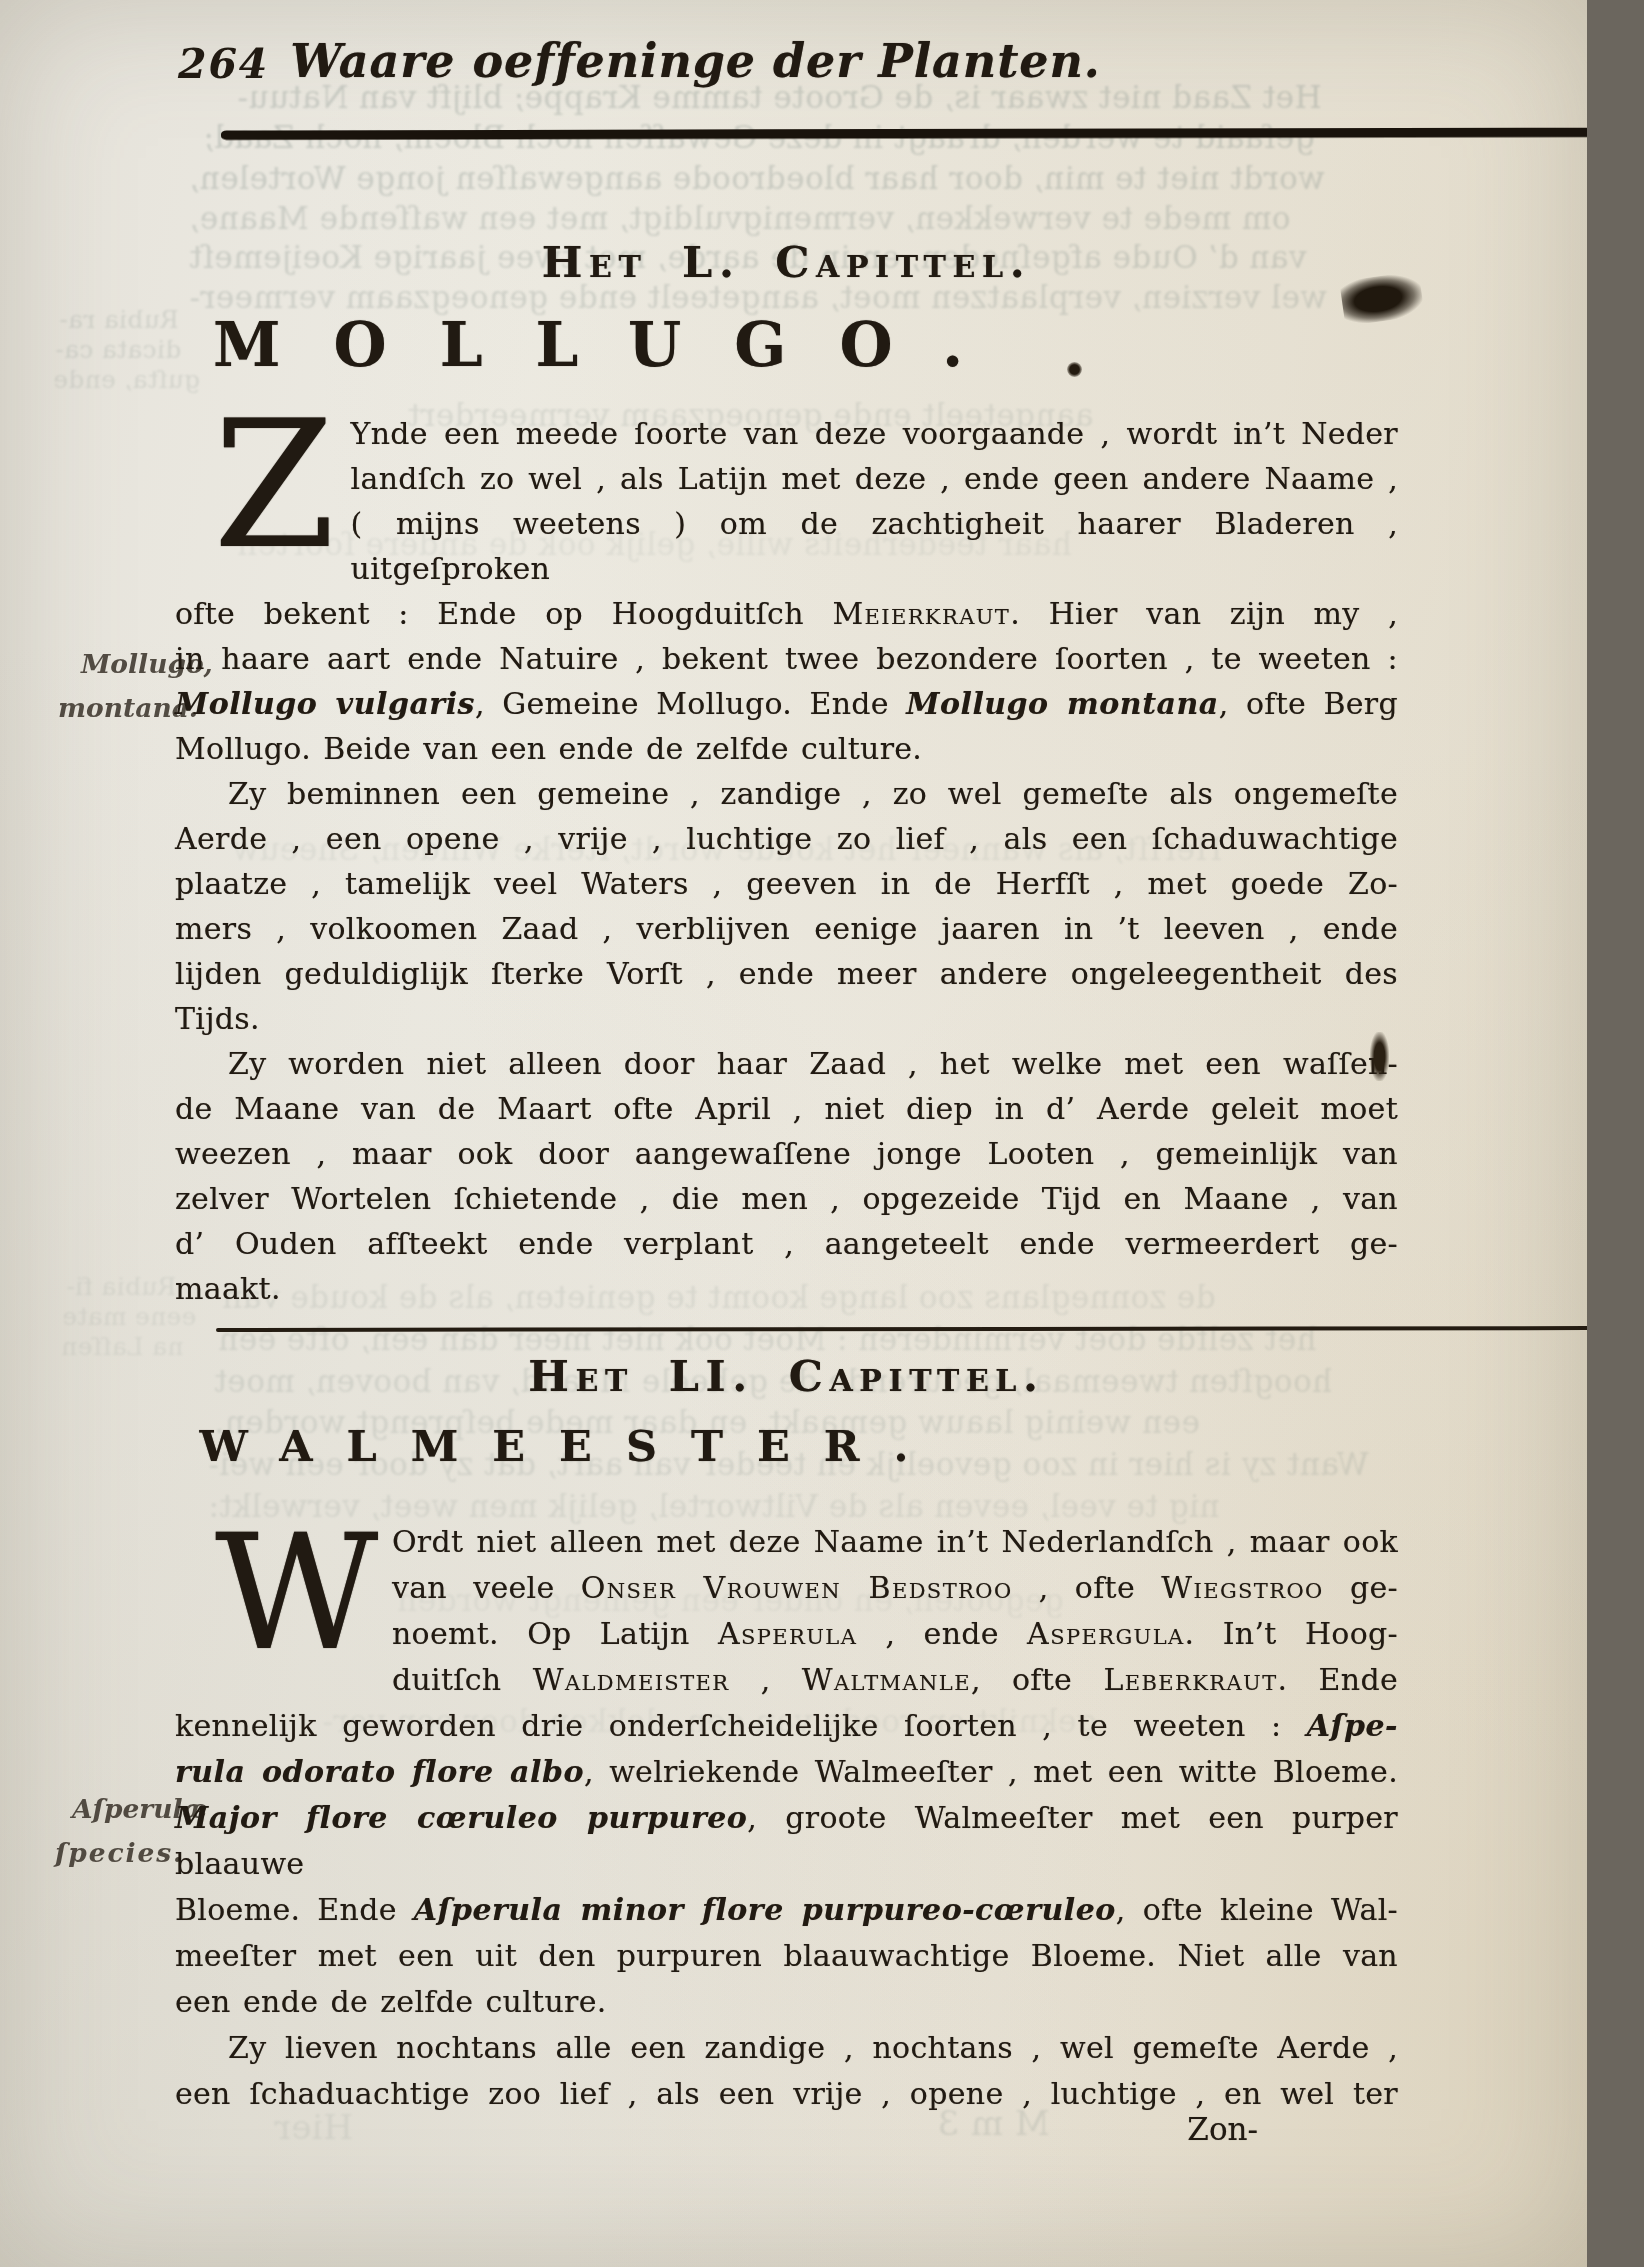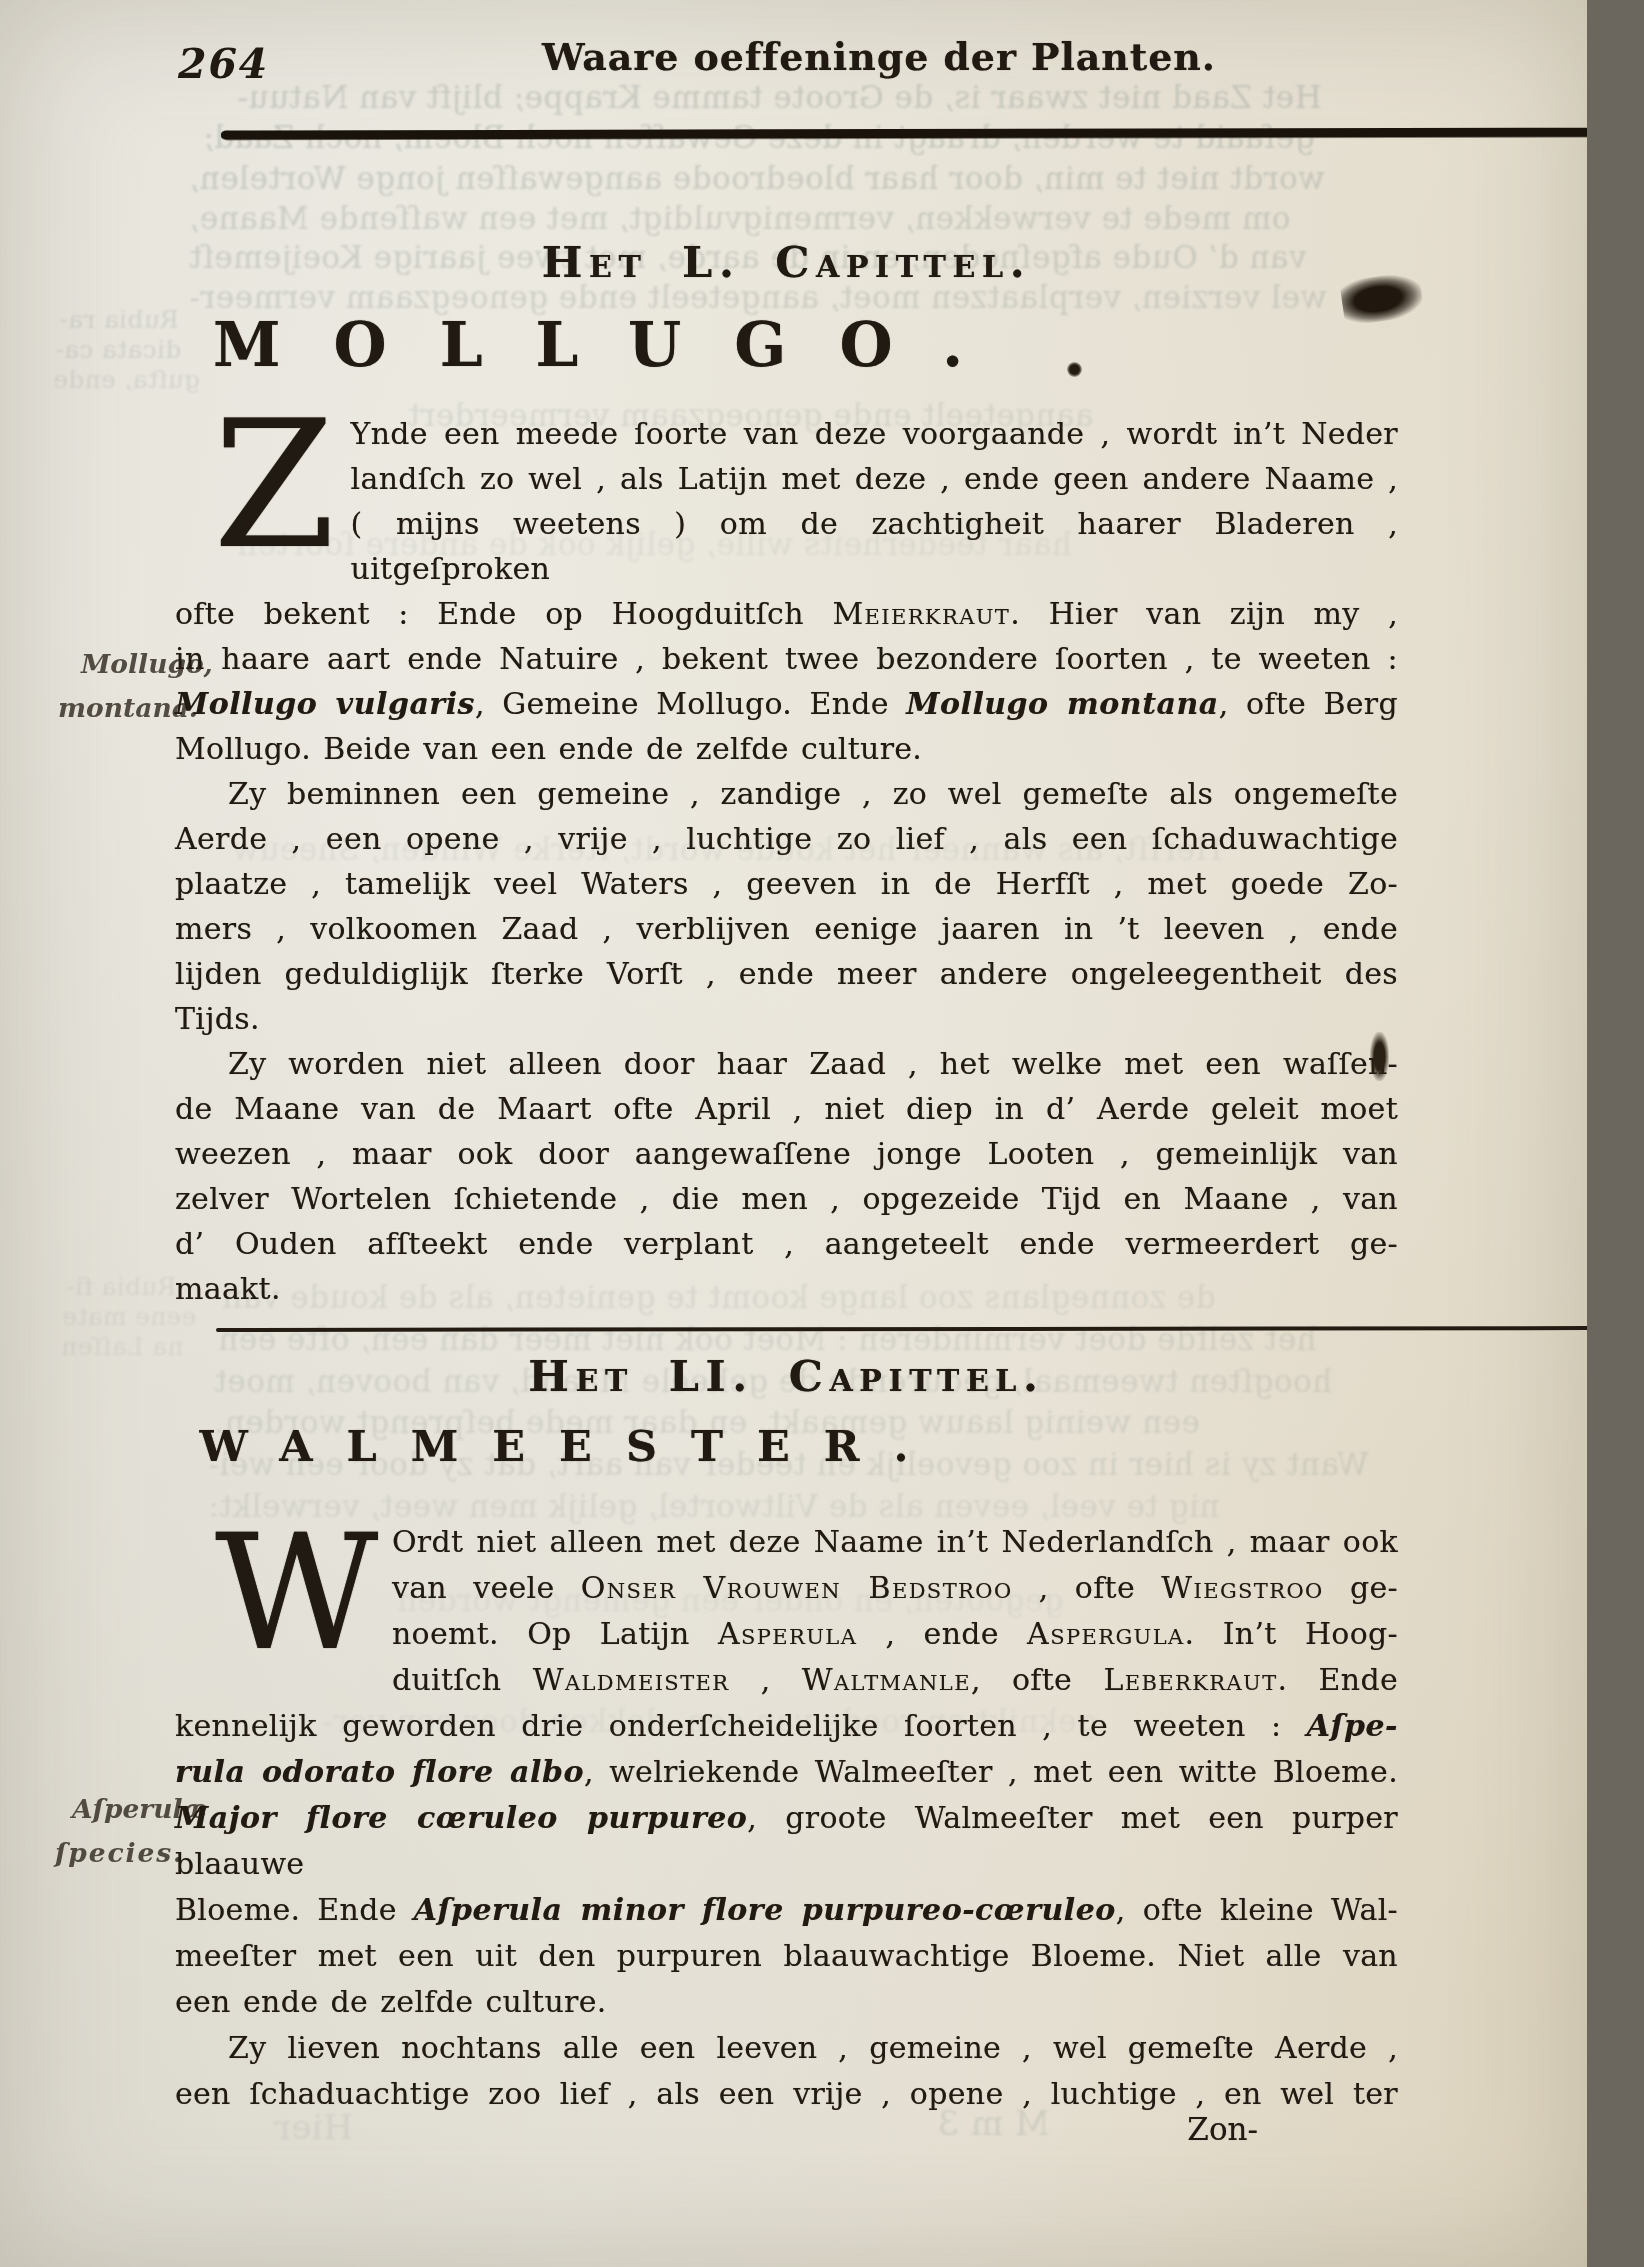--- a/index.html
+++ b/index.html
@@ -16,22 +16,22 @@
   }
   
   .ghosts{position:absolute;inset:0;pointer-events:none;}
   .ghost{
     position:absolute; transform:scaleX(-1); transform-origin:center;
     color:#7e8b85; filter:blur(1px); white-space:nowrap;
     font-family:"DejaVu Serif",serif; letter-spacing:0.5px;
   }
   
   .folio{position:absolute; top:40px; left:178px; font-size:41px; font-weight:bold; font-style:italic; letter-spacing:1.9px;}
-  .running-title{position:absolute; top:34px; left:175px; width:1041px; text-align:right;
-    font-size:38px; font-weight:bold; letter-spacing:0.9px;
+  .running-title{position:absolute; top:34px; left:175px; width:1041px; text-align:center;
+    font-size:46px; font-weight:bold; font-style:italic; letter-spacing:0.9px;
     text-shadow:0 0 0.9px rgba(25,18,10,.6);}
   .rule{position:absolute; background:#19130c;}
   .rule-thick{top:129px; left:221px; width:1424px; height:8.5px; border-radius:5.7px/3.8px; transform:rotate(-.12deg);
     box-shadow:0 0.9px 0 rgba(25,19,12,.5);}
   .rule-thin{top:1327px; left:216px; width:1429px; height:3.8px; border-radius:2.8px; transform:rotate(-.08deg); background:#241c12;}
   
   .chap-heading{position:absolute; left:175px; width:1223px; text-align:center;
     font-variant:small-caps; font-weight:bold; font-size:43px; letter-spacing:6.6px; word-spacing:13.2px;
     text-shadow:0 0 0.8px rgba(25,18,10,.65);}
   .heading-1{top:237px;}
@@ -177,21 +177,21 @@
           <div class="line"><span class="rm">kennelijk geworden drie onderſcheidelijke ſoorten ,  te weeten :  </span><span class="itb">Aſpe-</span></div>
           <div class="line"><span class="itb">rula odorato flore albo</span><span class="rm">,  welriekende Walmeeſter ,  met een witte Bloeme.</span></div>
           <div class="line"><span class="itb">Major flore cœruleo purpureo</span><span class="rm">,  groote Walmeeſter met een purper blaauwe</span></div>
           <div class="line"><span class="rm">Bloeme.    Ende </span><span class="itb">Aſperula minor flore purpureo-cœruleo</span><span class="rm">,  ofte kleine Wal-</span></div>
           <div class="line"><span class="rm">meeſter met een uit den purpuren blaauwachtige Bloeme.    Niet alle van</span></div>
           <div class="line"><span class="rm">een ende de zelfde culture.</span></div>
         </div>
     </div>
     <div class="para indent cont">
       <div class="lines">
-          <div class="line"><span class="rm">Zy lieven nochtans alle een leeven ,  gemeine ,  wel gemeſte Aerde ,</span></div>
+          <div class="line"><span class="rm">Zy lieven nochtans alle een zandige ,  nochtans ,  wel gemeſte Aerde ,</span></div>
           <div class="line"><span class="rm">een ſchaduachtige zoo lief ,  als een vrije ,  opene ,  luchtige ,  en wel ter</span></div>
         </div>
     </div>
   </div>
 
   <div class="catchword">Zon-</div>
 
   <div class="blot blot-1"></div>
   <div class="blot blot-2"></div>
   <div class="blot blot-3"></div>

